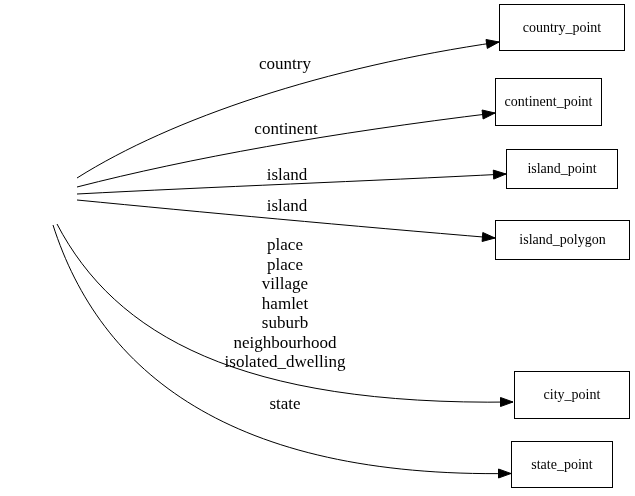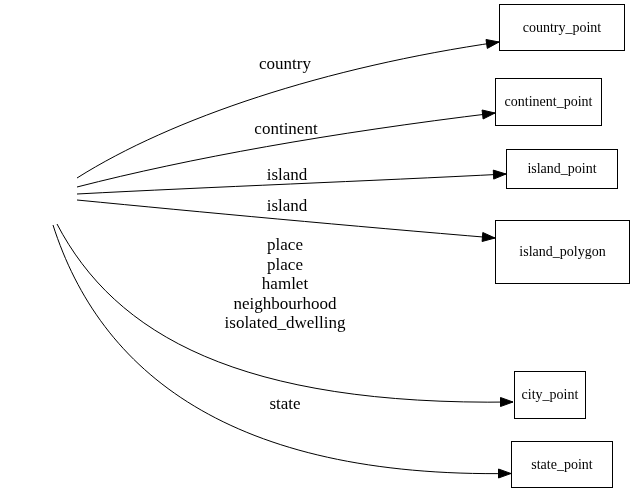--- a/index.html
+++ b/index.html
@@ -83,37 +83,39 @@
     <polygon class="arrowhead" points="511,473.5 498.5,478 498.5,469"></polygon>
   </svg>
 
 
   <div class="node" style="left:499px; top:4px; width:126px; height:47px;">country_point</div>
 
   <div class="node" style="left:495px; top:78px; width:107px; height:48px;">continent_point</div>
 
   <div class="node" style="left:506px; top:149px; width:112px; height:40px;">island_point</div>
 
-  <div class="node" style="left:495px; top:220px; width:135px; height:64px;">island_polygon</div>
+  <div class="node" style="left:495px; top:220px; width:135px; height:40px;">island_polygon</div>
 
-  <div class="node" style="left:514px; top:371px; width:72px; height:48px;">city_point</div>
+  <div class="node" style="left:514px; top:371px; width:116px; height:48px;">city_point</div>
 
   <div class="node" style="left:511px; top:441px; width:102px; height:47px;">state_point</div>
 
   <div class="edge-label" style="left:285px; top:55px;">country</div>
 
   <div class="edge-label" style="left:286px; top:120px;">continent</div>
 
   <div class="edge-label" style="left:287px; top:166px;">island</div>
 
   <div class="edge-label" style="left:287px; top:197px;">island</div>
 
   <div class="edge-label multi" style="left:285px; top:235px;">
     <div>place</div>
     <div>place</div>
+    <div>village</div>
     <div>hamlet</div>
+    <div>suburb</div>
     <div>neighbourhood</div>
     <div>isolated_dwelling</div>
   </div>
 
   <div class="edge-label" style="left:285px; top:395px;">state</div>
 
 </div>
 
 </body></html>

